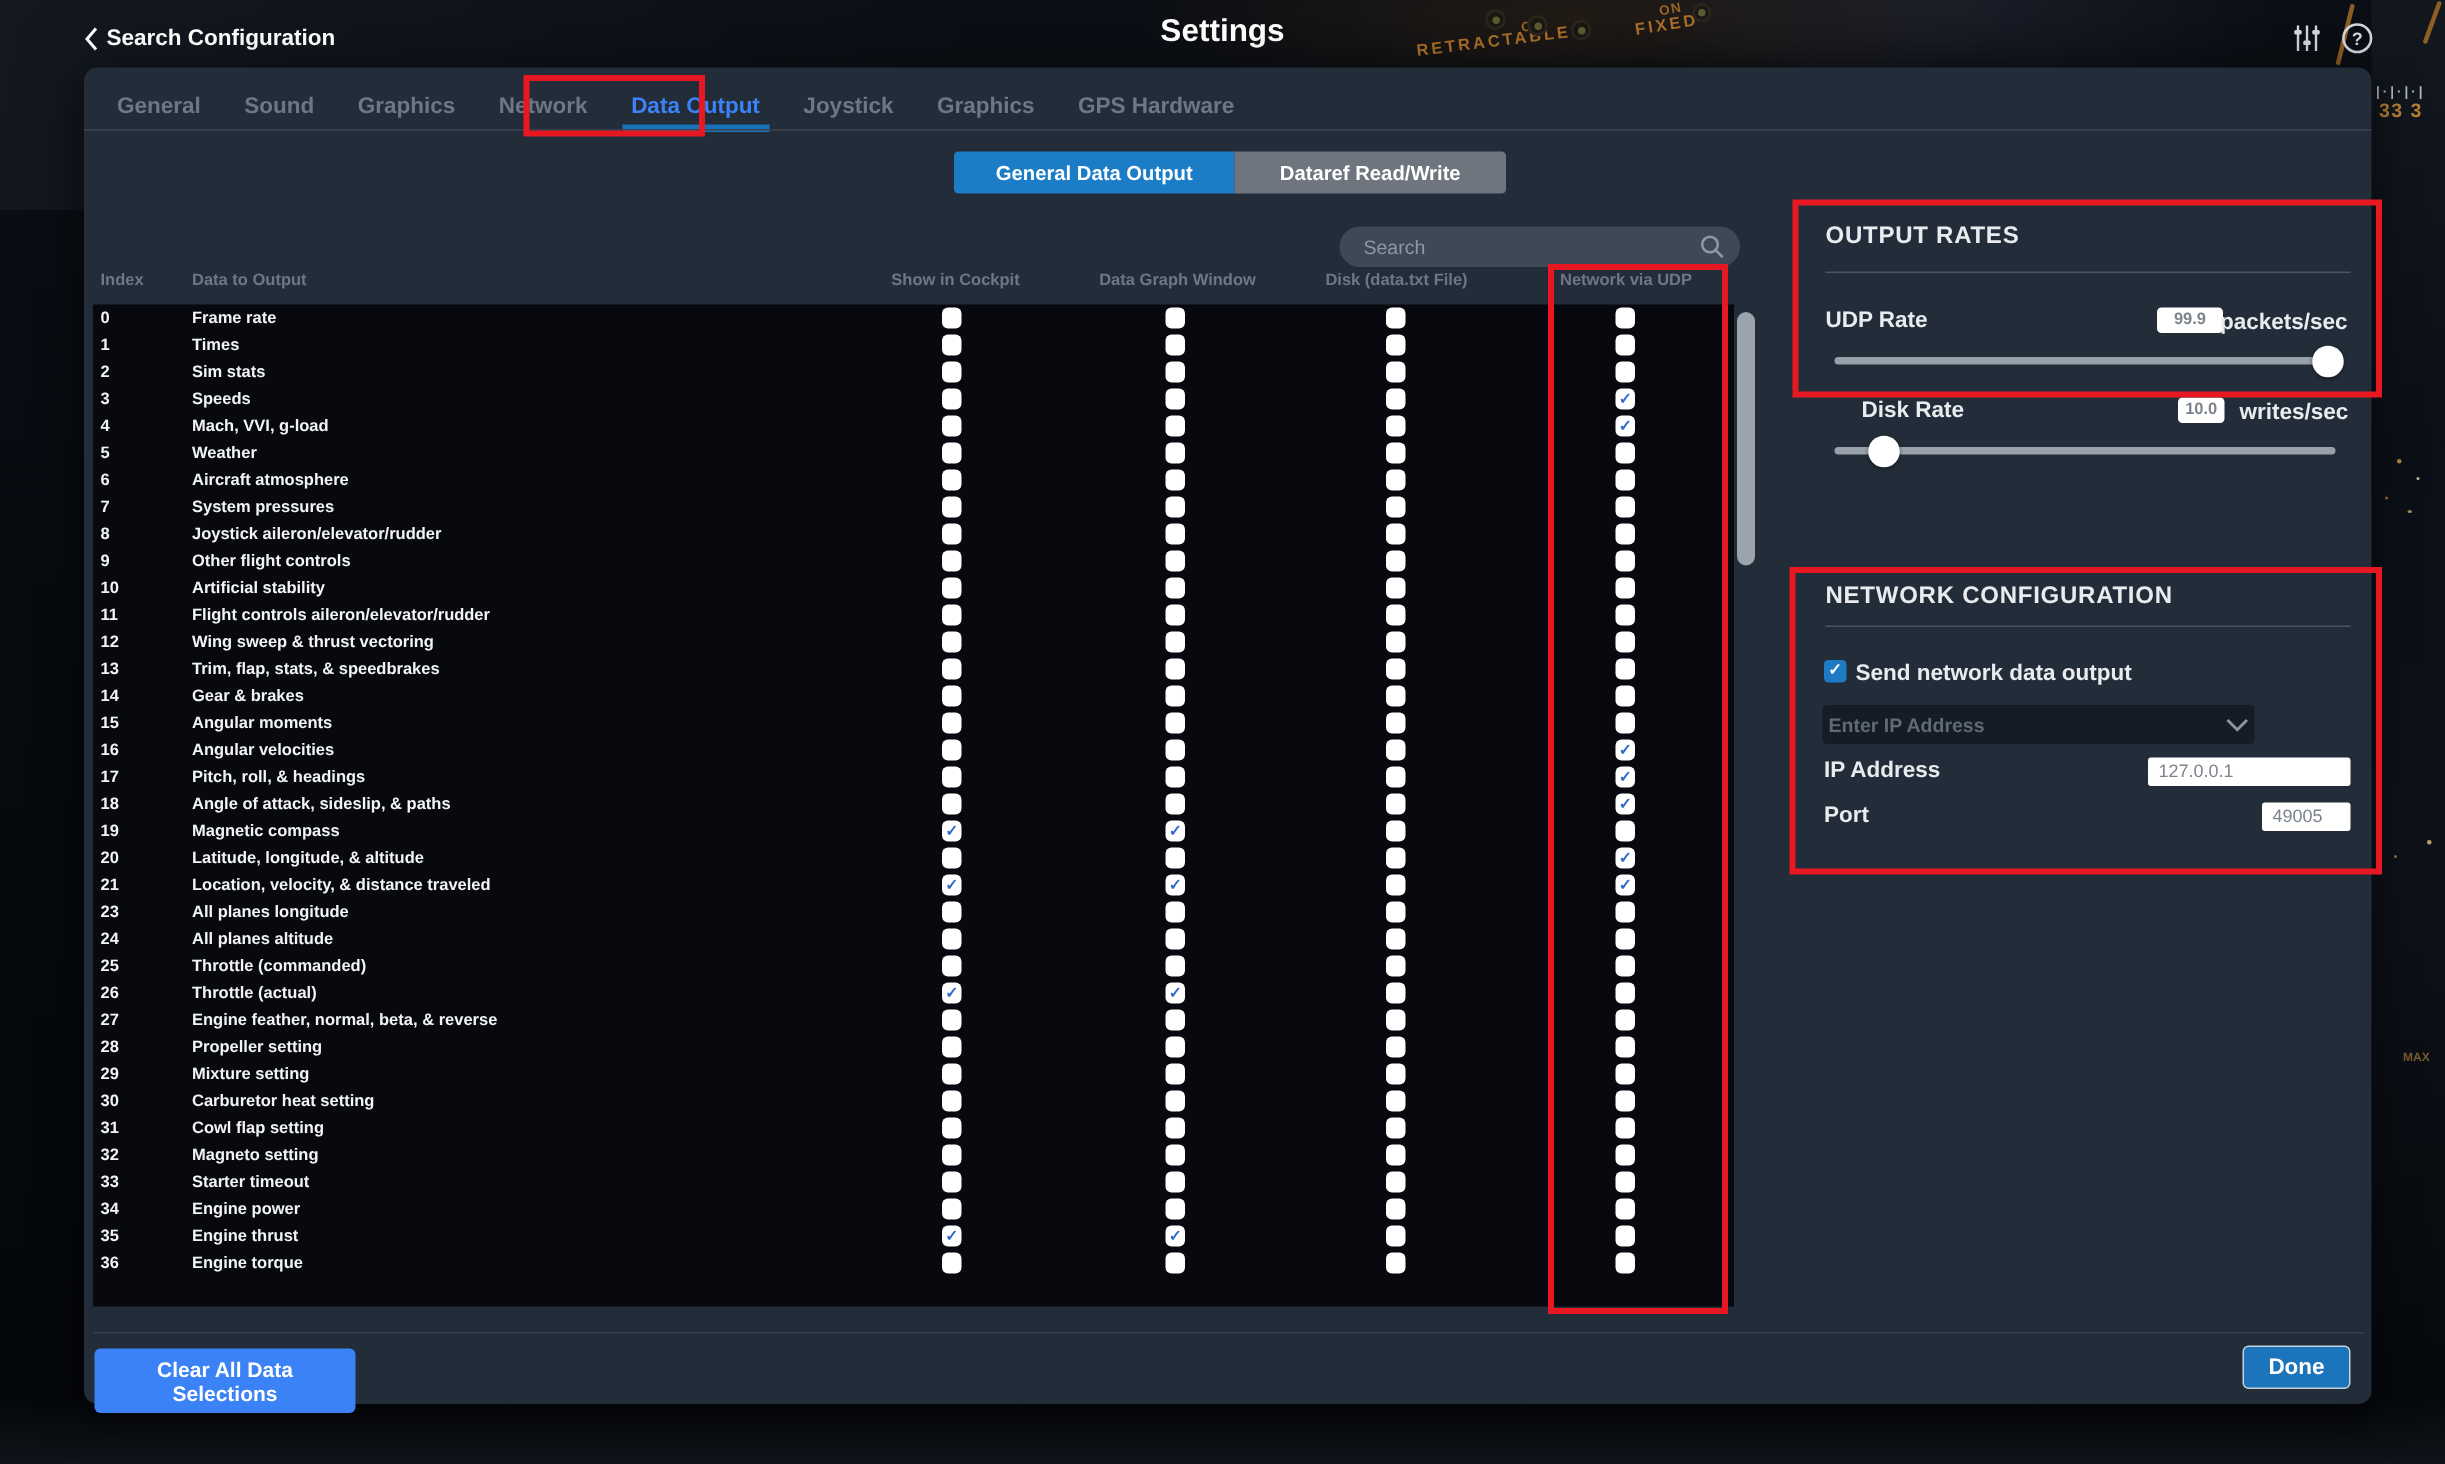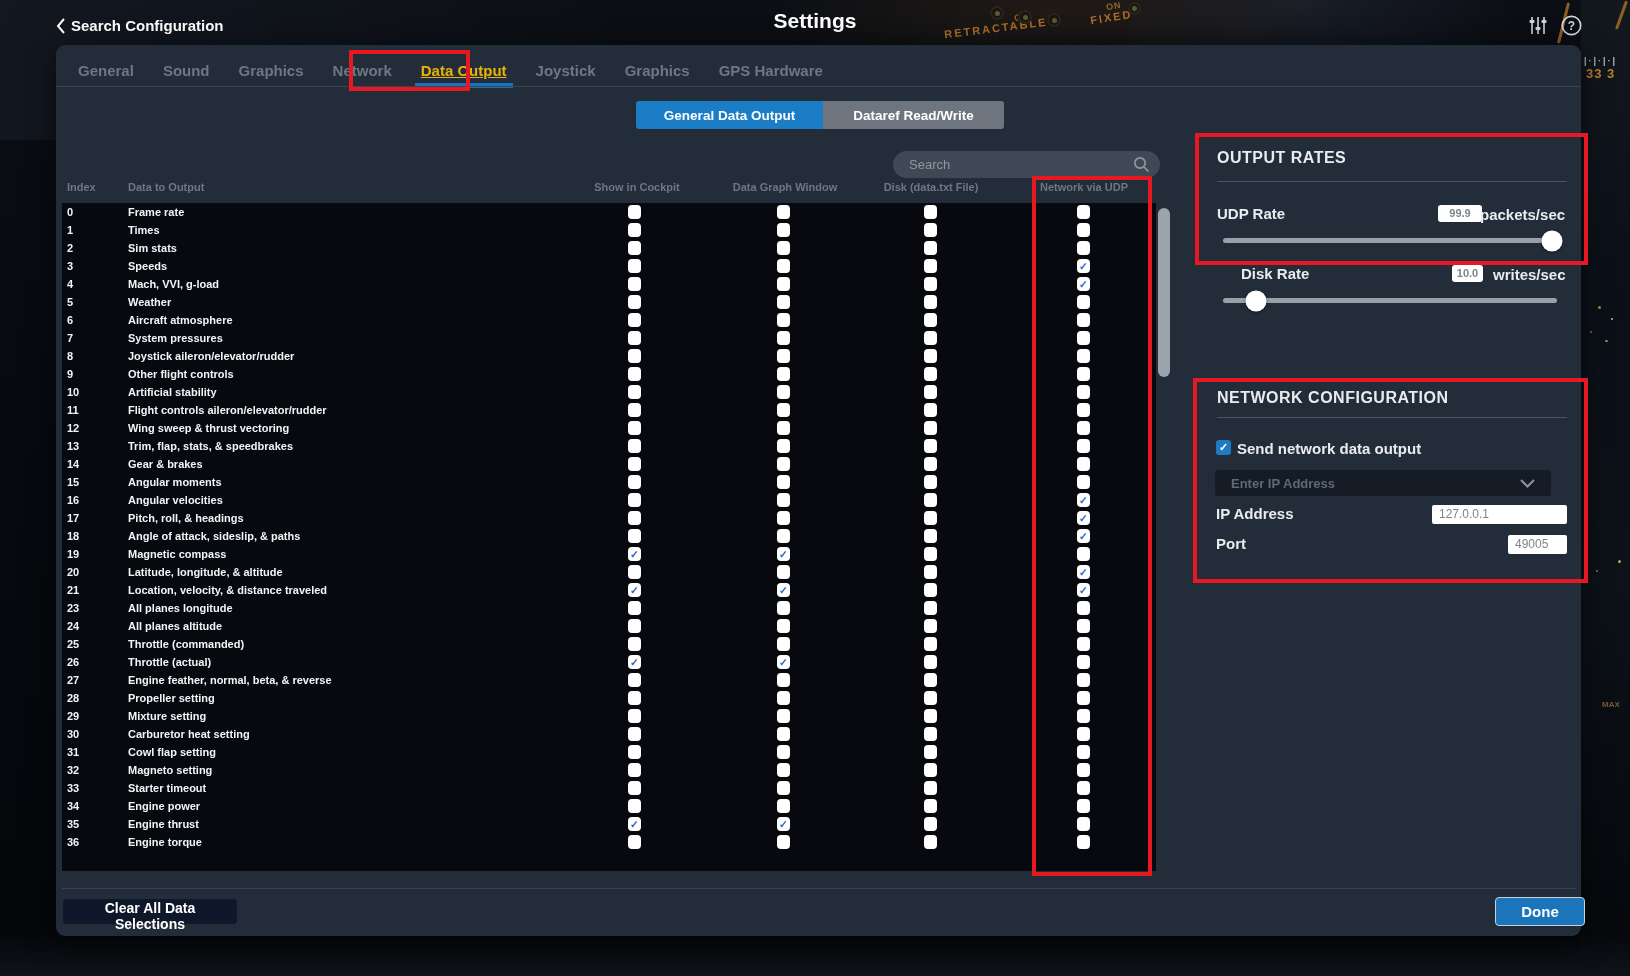--- a/index.html
+++ b/index.html
@@ -29,21 +29,21 @@
   #back-link .lbl{font-size:15px;font-weight:bold;}
   #page-title{position:absolute;left:0;top:9px;width:1630px;text-align:center;color:#fff;font-size:21px;font-weight:bold;}
   #hdr-icons{position:absolute;left:1528px;top:15px;display:flex;gap:13px;align-items:center;}
   
   #panel{position:absolute;left:56px;top:45px;width:1525px;height:891px;background:#232d3a;
     border-radius:9px;box-shadow:0 6px 30px rgba(0,0,0,.6);}
   #panel *{box-sizing:border-box;}
   
   #tabbar{position:absolute;left:20px;top:12px;display:flex;gap:25px;height:26px;align-items:center;}
   .tab{font-size:15px;font-weight:bold;color:#6e7885;cursor:pointer;position:relative;padding:0 2px;}
-  .tab.active{color:#eab308;text-decoration:underline;}
+  .tab.active{color:#3b82f6;}
   .tab.active::after{content:"";position:absolute;left:-4px;right:-4px;bottom:-9px;height:5px;background:#1a72b8;}
   #tab-divider{position:absolute;left:0;top:41px;width:100%;height:1px;background:#3a4450;}
   
   #subtabs{position:absolute;left:580px;top:56px;display:flex;height:28px;}
   .subtab{display:flex;align-items:center;justify-content:center;font-size:13.5px;font-weight:bold;color:#fff;cursor:pointer;text-align:right;}
   #subtab-general{width:187px;background:#1b7dc6;border-radius:3px 0 0 3px;}
   #subtab-dataref{width:181px;background:#6e757e;border-radius:0 3px 3px 0;}
   
   #search-box{position:absolute;left:837px;top:106px;width:267px;height:27px;background:#3f4855;border-radius:14px;
     display:flex;align-items:center;padding:0 10px 0 14px;}
@@ -68,30 +68,30 @@
   .r-label{position:absolute;color:#e9ecef;font-size:15px;font-weight:bold;white-space:nowrap;}
   .valbox{position:absolute;background:#fff;border-radius:3px;color:#7d848c;font-size:11px;font-weight:bold;
     text-align:center;line-height:17px;height:17px;}
   .r-unit{position:absolute;color:#e9ecef;font-size:15px;font-weight:bold;}
   .slider{position:absolute;left:1167px;width:334px;height:5px;background:#98a0aa;border-radius:3px;cursor:pointer;}
   .slider .thumb{position:absolute;top:50%;width:21px;height:21px;background:#fff;border-radius:50%;
     transform:translate(-50%,-50%);box-shadow:0 1px 3px rgba(0,0,0,.5);cursor:pointer;}
   #send-cb{position:absolute;left:1160px;top:395px;width:15px;height:15px;border-radius:3px;background:#1f7ac4;
     color:#fff;font-size:11px;font-weight:900;text-align:center;line-height:15px;cursor:pointer;}
   #send-label{position:absolute;left:1181px;top:395px;color:#e9ecef;font-size:15px;font-weight:bold;}
-  #ip-dropdown{position:absolute;left:1159px;top:425px;width:336px;height:26px;background:#151c26;border-radius:3px;
-    display:flex;align-items:center;padding:0 16px;cursor:pointer;}
+  #ip-dropdown{position:absolute;left:1159px;top:425px;width:288px;height:26px;background:#151c26;border-radius:3px;
+    display:flex;align-items:center;padding:0 4px;cursor:pointer;}
   #ip-dropdown .ph{flex:1;color:#5f6a77;font-size:13px;font-weight:bold;}
   .field{position:absolute;background:#fff;border-radius:2px;color:#7d848c;font-size:12px;height:19px;line-height:19px;
     padding:0 7px;}
   
   #footer-divider{position:absolute;left:6px;top:843px;width:1514px;height:1px;background:#39434f;}
-  #clear-btn{position:absolute;left:7px;top:854px;width:174px;height:25px;background:#0f172a;border:none;border-radius:4px;
+  #clear-btn{position:absolute;left:7px;top:854px;width:174px;height:43px;background:#3b82f6;border:none;border-radius:4px;
     color:#fff;font-size:14px;font-weight:bold;font-family:"Liberation Sans",sans-serif;cursor:pointer;}
-  #done-btn{position:absolute;left:1439px;top:852px;width:90px;height:29px;background:#1c74bb;border:1.5px solid #c6d2db;
+  #done-btn{position:absolute;left:1439px;top:852px;width:72px;height:29px;background:#1c74bb;border:1.5px solid #c6d2db;
     border-radius:4px;color:#fff;font-size:15px;font-weight:bold;font-family:"Liberation Sans",sans-serif;cursor:pointer;}
   
   .redbox{position:absolute;border:4px solid #e81822;pointer-events:none;z-index:50;}
   #redbox-tab{left:349px;top:50px;width:113px;height:33px;}
   #redbox-udp{left:1032px;top:176px;width:112px;height:692px;}
   #redbox-rates{left:1195px;top:133px;width:385px;height:124px;}
   #redbox-net{left:1193px;top:378px;width:387px;height:197px;}
   svg{display:block;}
 </style>
 </head>

